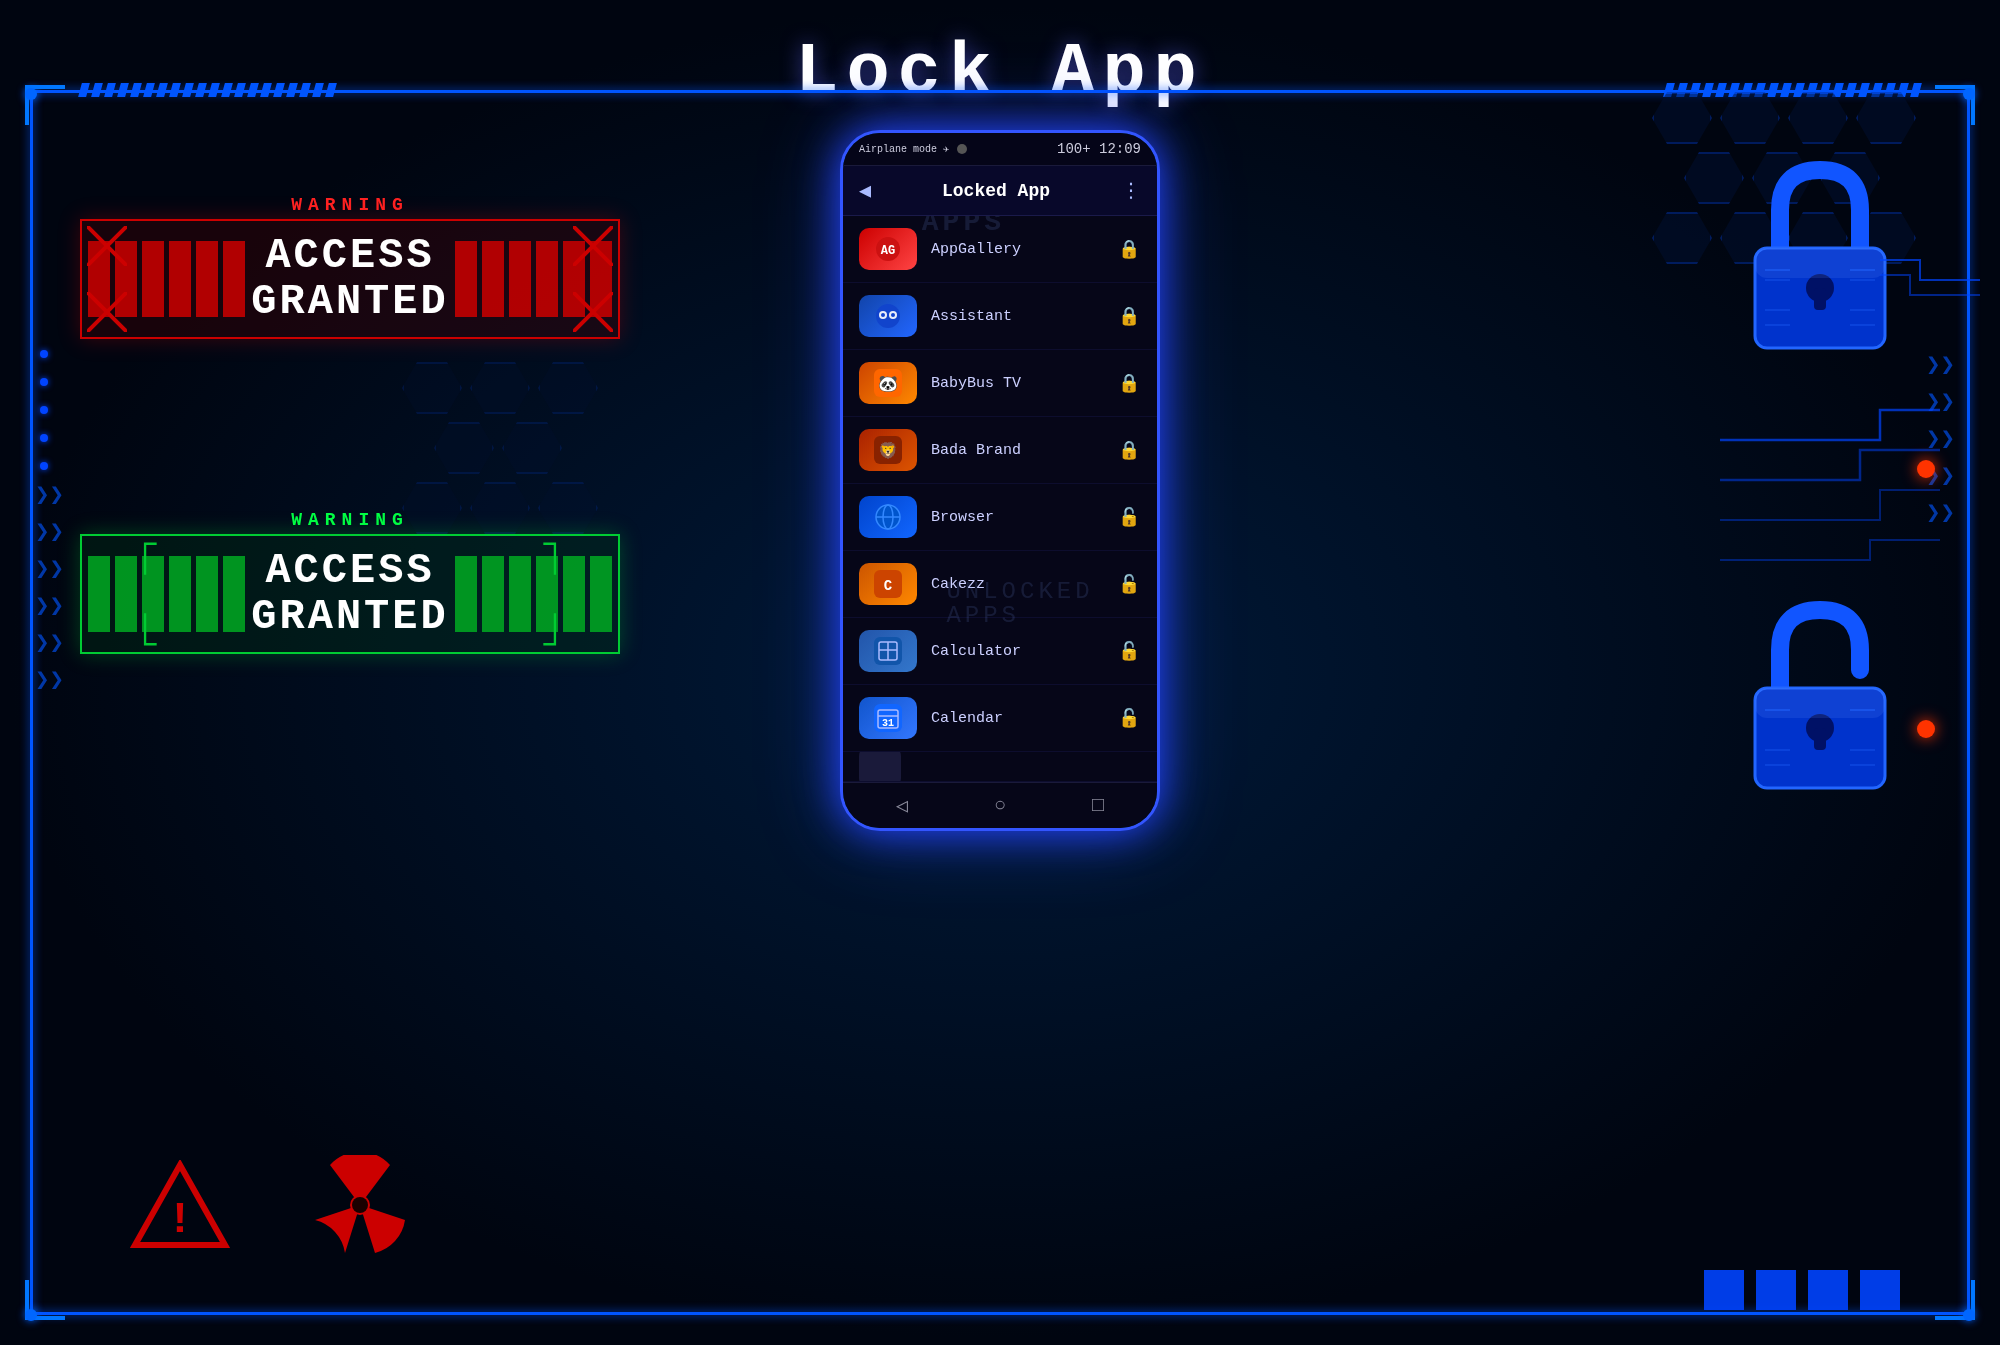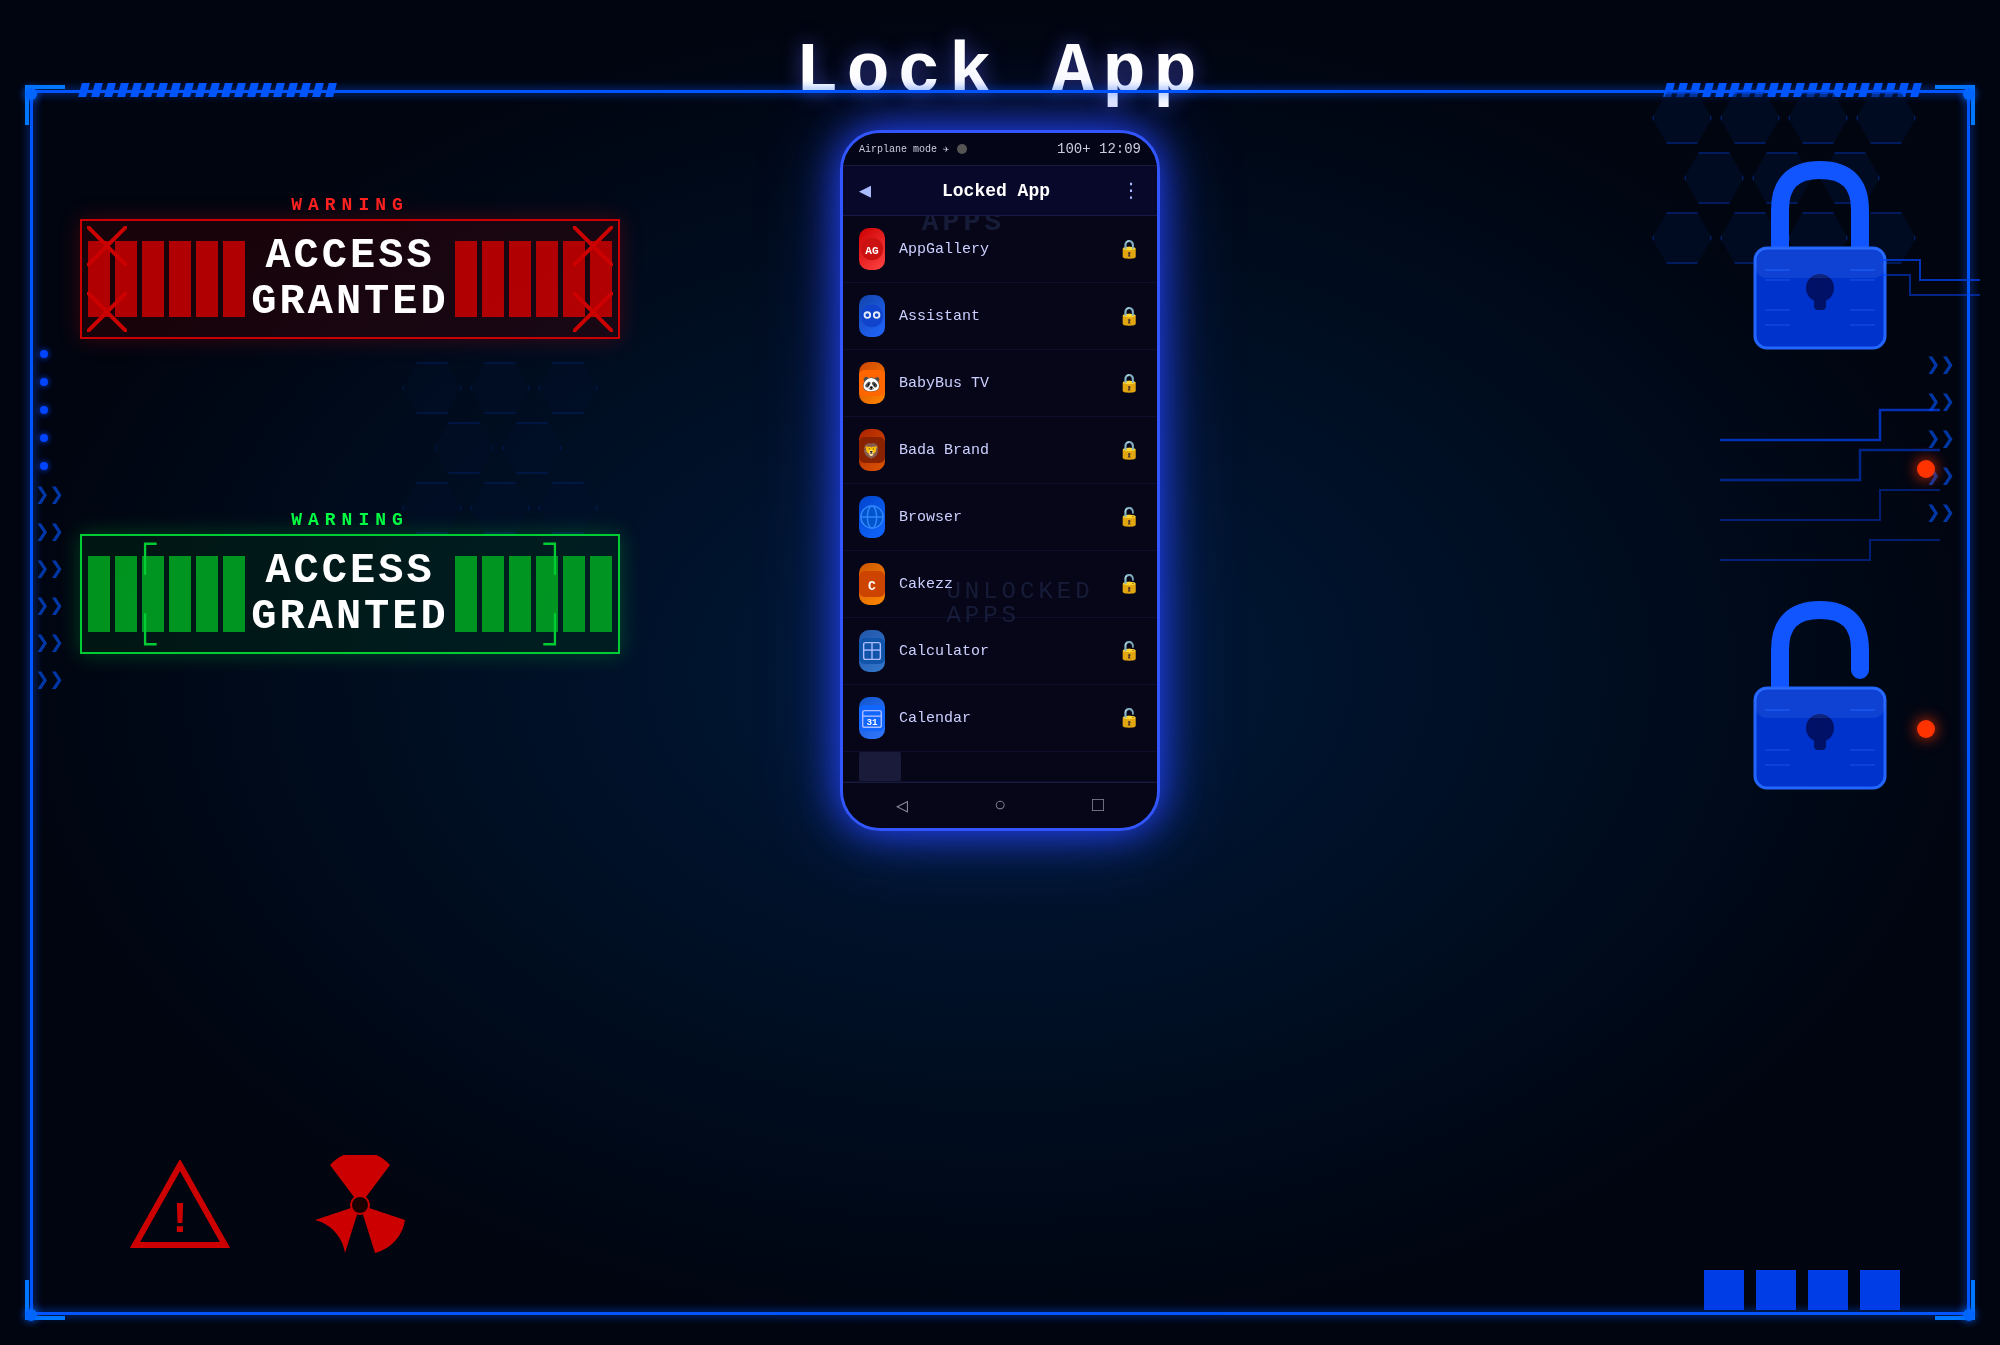--- a/index.html
+++ b/index.html
@@ -308,21 +308,21 @@
     }
     .app-item {
       display: flex;
       align-items: center;
       padding: 12px 16px;
       border-bottom: 1px solid #0d0d2e;
       gap: 14px;
       position: relative;
     }
     .app-icon {
-      width: 26px;
+      width: 58px;
       height: 42px;
       border-radius: 10px;
       flex-shrink: 0;
       display: flex;
       align-items: center;
       justify-content: center;
       font-size: 20px;
     }
     .app-name {
       color: #ccd0ff;

